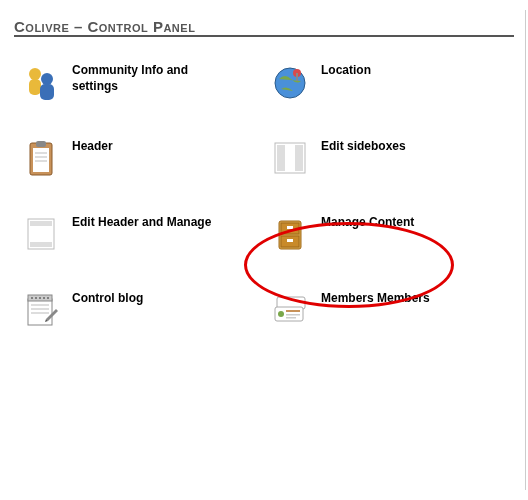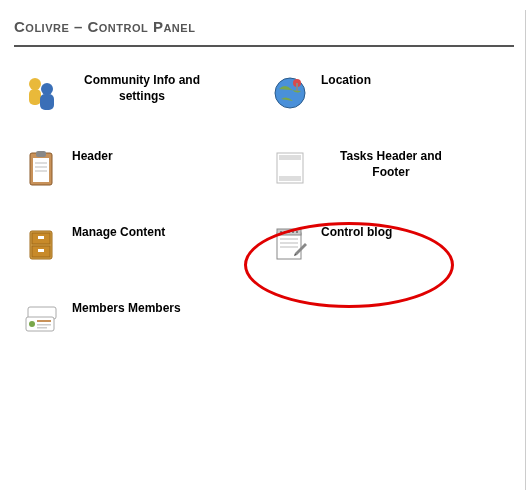--- a/index.html
+++ b/index.html
@@ -10,38 +10,37 @@
     height: 500px;
     padding: 18px 14px;
     position: relative;
   }
   .title {
     font-variant: small-caps;
     letter-spacing: 0.5px;
     color: #555;
     font-size: 15px;
     font-weight: bold;
-    padding-bottom: 10px;
+    padding-bottom: 0;
     border-bottom: 2px solid #555;
     margin-bottom: 18px;
   }
   .grid {
     display: grid;
     grid-template-columns: 1fr 1fr;
     column-gap: 10px;
     row-gap: 34px;
     padding: 6px 6px;
   }
   .item {
     display: flex;
     align-items: flex-start;
     gap: 10px;
     cursor: pointer;
     position: relative;
-    text-align: center;
   }
   .icon {
     width: 42px;
     height: 42px;
     flex: 0 0 42px;
     display: flex;
     align-items: center;
     justify-content: center;
   }
   .label {
@@ -110,31 +109,41 @@
         <rect x="13" y="11" width="16" height="24" fill="#fff"></rect>
         <rect x="16" y="4" width="10" height="6" rx="2" fill="#888"></rect>
         <line x1="15" y1="16" x2="27" y2="16" stroke="#bbb"></line>
         <line x1="15" y1="20" x2="27" y2="20" stroke="#bbb"></line>
         <line x1="15" y1="24" x2="27" y2="24" stroke="#bbb"></line>
       </svg>
     </span>
     <span class="label">Header</span>
   </div>
 
+  <div class="item">
+    <span class="icon">
+      <svg viewBox="0 0 42 42" width="42" height="42">
+        <rect x="6" y="6" width="30" height="30" fill="#fff" stroke="#bbb"></rect>
+        <rect x="8" y="8" width="8" height="26" fill="#ddd"></rect>
+        <rect x="26" y="8" width="8" height="26" fill="#ddd"></rect>
+      </svg>
+    </span>
+    <span class="label">Edit sideboxes</span>
+  </div>
 
 
   <div class="item">
     <span class="icon">
       <svg viewBox="0 0 42 42" width="42" height="42">
         <rect x="8" y="6" width="26" height="30" fill="#fff" stroke="#bbb"></rect>
         <rect x="10" y="8" width="22" height="5" fill="#ddd"></rect>
         <rect x="10" y="29" width="22" height="5" fill="#ddd"></rect>
       </svg>
     </span>
-    <span class="label">Tasks Header and Footer</span>
+    <span class="label">Edit Header and Manage</span>
   </div>
 
   <div class="item">
     <span class="icon">
       <svg viewBox="0 0 42 42" width="42" height="42">
         <rect x="10" y="8" width="22" height="28" rx="2" fill="#d8a54a" stroke="#a06a1a"></rect>
         <rect x="12" y="10" width="18" height="11" fill="#c88a2a" stroke="#a06a1a"></rect>
         <rect x="12" y="23" width="18" height="11" fill="#c88a2a" stroke="#a06a1a"></rect>
         <rect x="18" y="13" width="6" height="3" fill="#fff"></rect>
         <rect x="18" y="26" width="6" height="3" fill="#fff"></rect>

